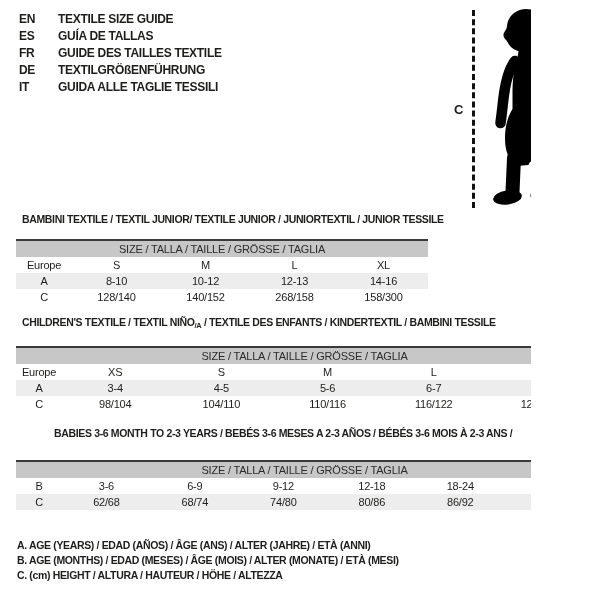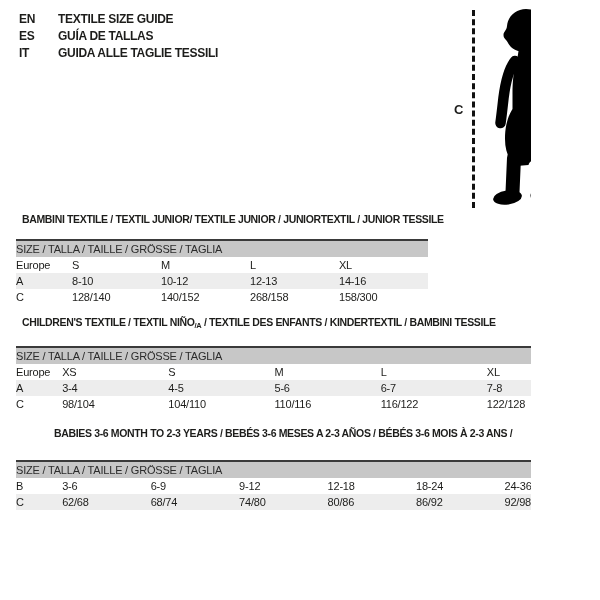--- a/index.html
+++ b/index.html
@@ -15,40 +15,46 @@
   
   .measure-line{position:absolute;left:472px;top:10px;height:198px;width:0;border-left:3px dashed #111111;}
   .measure-c{position:absolute;left:454px;top:102px;font-size:13px;font-weight:bold;}
   .baby-svg{position:absolute;left:482px;top:6px;}
   
   .sec-title{position:absolute;left:22px;font-size:10.5px;font-weight:bold;letter-spacing:-0.35px;white-space:nowrap;}
   .sec-title .subscript{font-size:7.5px;vertical-align:-2px;}
   .sec-title.two-line{white-space:normal;line-height:15px;width:500px;}
   
   table.size-table{position:absolute;left:16px;border-collapse:collapse;table-layout:fixed;}
-  table.size-table td{padding:0;height:16px;font-size:11px;text-align:left;vertical-align:middle;letter-spacing:-0.2px;}
+  table.size-table td{padding:0;height:16px;font-size:11px;text-align:center;vertical-align:middle;letter-spacing:-0.2px;}
   td.band{background:#c7c7c7;border-top:2px solid #3a3a3a;text-align:left;padding-left:6px;
           font-size:10.5px;color:#2b2b2b;height:15px;}
   td.rowlabel{text-align:left;padding-left:6px;margin-left:17px;}
   tr.alt td{background:#ededed;}
   
   .footnotes{position:absolute;left:17px;top:538px;}
   .footnote{font-size:10.5px;font-weight:bold;line-height:15px;letter-spacing:-0.35px;white-space:nowrap;}
 </style>
 </head>
 <body>
 
 <div class="page">
 
   <div class="lang-list">
     <div class="lang-row">
       <span class="lang-code">EN</span><span>TEXTILE SIZE GUIDE</span>
     </div>
     <div class="lang-row">
       <span class="lang-code">ES</span><span>GUÍA DE TALLAS</span>
+    </div>
+    <div class="lang-row">
+      <span class="lang-code">FR</span><span>GUIDE DES TAILLES TEXTILE</span>
+    </div>
+    <div class="lang-row">
+      <span class="lang-code">DE</span><span>TEXTILGRÖßENFÜHRUNG</span>
     </div>
     <div class="lang-row">
       <span class="lang-code">IT</span><span>GUIDA ALLE TAGLIE TESSILI</span>
     </div>
   </div>
 
   <div class="measure-line"></div>
   <div class="measure-c">C</div>
   <svg class="baby-svg" width="88" height="200" viewBox="0 0 88 200">
     <g fill="#000000" stroke="none">
@@ -185,14 +191,19 @@
       <td>62/68</td>
       <td>68/74</td>
       <td>74/80</td>
       <td>80/86</td>
       <td>86/92</td>
       <td>92/98</td>
     </tr>
   </tbody>
     </table>
 
+  <div class="footnotes">
+    <div class="footnote">A. AGE (YEARS) / EDAD (AÑOS) / ÂGE (ANS) / ALTER (JAHRE) / ETÀ (ANNI)</div>
+    <div class="footnote">B. AGE (MONTHS) / EDAD (MESES) / ÂGE (MOIS) / ALTER (MONATE) / ETÀ (MESI)</div>
+    <div class="footnote">C. (cm) HEIGHT / ALTURA / HAUTEUR / HÖHE / ALTEZZA</div>
+  </div>
 
 </div>
 
 </body></html>

